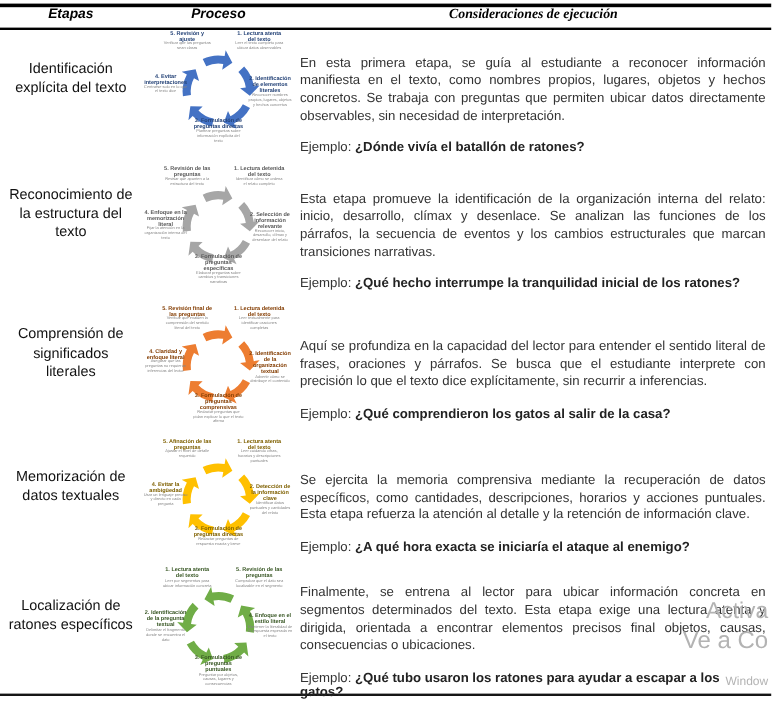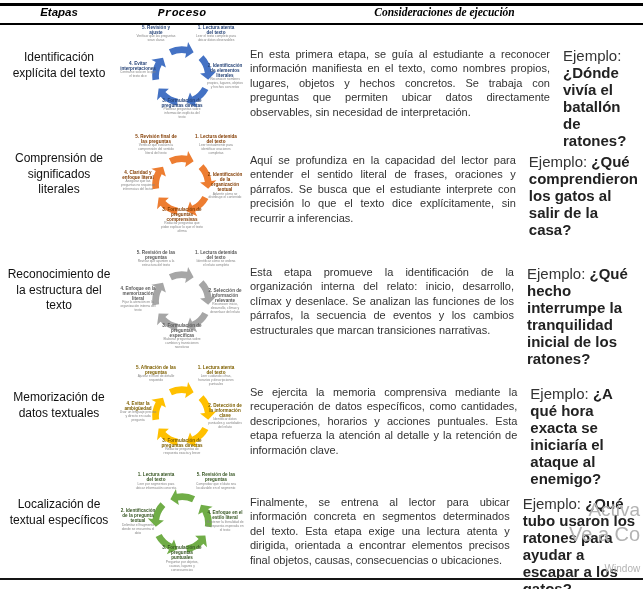--- a/index.html
+++ b/index.html
@@ -4,33 +4,33 @@
 <style>
   html,body{margin:0;padding:0;background:#ffffff;}
   body{font-family:"Liberation Sans",sans-serif;color:#262626;}
   .page{position:relative;width:643px;height:589px;background:#fff;overflow:hidden;}
 
   
   .thead{display:flex;margin-top:3px;border-top:3px solid #000;border-bottom:2px solid #000;
          height:16.5px;align-items:flex-start;}
   .th{font-weight:bold;font-style:italic;font-size:11.5px;text-align:center;color:#000;}
   .th-etapas{width:118px;}
-  .th-proceso{width:128px;font-family:Liberation Mono, monospace;}
+  .th-proceso{width:128px;}
   .th-consid{flex:1;font-family:Liberation Serif, serif;}
 
   
   .row{display:flex;align-items:stretch;}
   .cell-etapas{width:118px;display:flex;align-items:center;justify-content:center;}
   .stage-name{font-weight:normal;font-size:12px;text-align:center;line-height:1.3;
               position:relative;top:-12px;max-width:104px;color:#111;}
   .cell-proceso{width:128px;display:flex;align-items:center;justify-content:center;}
-  .cell-consid{flex:1;display:flex;justify-content:center;
+  .cell-consid{flex:1;display:flex;flex-direction:column;justify-content:center;
                padding:2px 5px 2px 4px;gap:13px;margin-top:20px;}
   .body-text{margin:0;font-size:11px;line-height:1.33;text-align:justify;color:#333;}
-  .example{margin:0;font-size:15px;color:#333;}
+  .example{margin:0;font-size:11px;color:#333;}
   .ex-q{font-weight:bold;color:#222;}
 
   
   .cycle{position:relative;width:124px;height:100px;flex:none;}
   .cycle svg{position:absolute;left:0;top:0;width:100%;height:100%;}
   .lbl{position:absolute;width:42px;text-align:center;}
   .lt{font-weight:bold;font-size:4.6px;line-height:1.12;}
   .lsub{font-size:3.3px;color:#858585;line-height:1.18;margin-top:0.5px;}
   .s1{left:75px;top:-3px;}
   .s2{left:86px;top:35px;width:38px;}
@@ -95,20 +95,63 @@
               <div class="lsub">Verificar que las preguntas sean claras</div>
             </div>
           </div>
     </div>
     <div class="cell-consid">
       <p class="body-text">En esta primera etapa, se guía al estudiante a reconocer información manifiesta en el texto, como nombres propios, lugares, objetos y hechos concretos. Se trabaja con preguntas que permiten ubicar datos directamente observables, sin necesidad de interpretación.</p>
       <p class="example"><span class="ex-label">Ejemplo:</span> <span class="ex-q">¿Dónde vivía el batallón de ratones?</span></p>
     </div>
   </div>
 
+  <div class="row" style="height: 120px;">
+    <div class="cell-etapas">
+      <div class="stage-name">Reconocimiento de la estructura del texto</div>
+    </div>
+    <div class="cell-proceso">
+      <div class="cycle">
+            <svg viewBox="0 0 124 104">
+              <g>
+                <path d="M48.4 22.1A31 31 0 0 1 67.4 19.5L68.3 14.5L74.1 25.3L65.3 31.3L66.2 26.4A24 24 0 0 0 51.5 28.4Z" fill="#A6A6A6" transform="rotate(0 62 50)"></path>
+                <path d="M48.4 22.1A31 31 0 0 1 67.4 19.5L68.3 14.5L74.1 25.3L65.3 31.3L66.2 26.4A24 24 0 0 0 51.5 28.4Z" fill="#A6A6A6" transform="rotate(72 62 50)"></path>
+                <path d="M48.4 22.1A31 31 0 0 1 67.4 19.5L68.3 14.5L74.1 25.3L65.3 31.3L66.2 26.4A24 24 0 0 0 51.5 28.4Z" fill="#A6A6A6" transform="rotate(144 62 50)"></path>
+                <path d="M48.4 22.1A31 31 0 0 1 67.4 19.5L68.3 14.5L74.1 25.3L65.3 31.3L66.2 26.4A24 24 0 0 0 51.5 28.4Z" fill="#A6A6A6" transform="rotate(216 62 50)"></path>
+                <path d="M48.4 22.1A31 31 0 0 1 67.4 19.5L68.3 14.5L74.1 25.3L65.3 31.3L66.2 26.4A24 24 0 0 0 51.5 28.4Z" fill="#A6A6A6" transform="rotate(288 62 50)"></path>
+              </g>
+            </svg>
+            <div class="lbl s1">
+              <div class="lt" style="color: rgb(89, 89, 89);">1. Lectura detenida del texto</div>
+              <div class="lsub">Identificar cómo se ordena el relato completo</div>
+            </div>
+            <div class="lbl s2">
+              <div class="lt" style="color: rgb(89, 89, 89);">2. Selección de información relevante</div>
+              <div class="lsub">Reconocer inicio, desarrollo, clímax y desenlace del relato</div>
+            </div>
+            <div class="lbl s3">
+              <div class="lt" style="color: rgb(89, 89, 89);">3. Formulación de preguntas específicas</div>
+              <div class="lsub">Elaborar preguntas sobre cambios y transiciones narrativas</div>
+            </div>
+            <div class="lbl s4">
+              <div class="lt" style="color: rgb(89, 89, 89);">4. Enfoque en la memorización literal</div>
+              <div class="lsub">Fijar la atención en la organización interna del texto</div>
+            </div>
+            <div class="lbl s5">
+              <div class="lt" style="color: rgb(89, 89, 89);">5. Revisión de las preguntas</div>
+              <div class="lsub">Revisar que apunten a la estructura del texto</div>
+            </div>
+          </div>
+    </div>
+    <div class="cell-consid">
+      <p class="body-text">Esta etapa promueve la identificación de la organización interna del relato: inicio, desarrollo, clímax y desenlace. Se analizan las funciones de los párrafos, la secuencia de eventos y los cambios estructurales que marcan transiciones narrativas.</p>
+      <p class="example"><span class="ex-label">Ejemplo:</span> <span class="ex-q">¿Qué hecho interrumpe la tranquilidad inicial de los ratones?</span></p>
+    </div>
+  </div>
+
   <div class="row" style="height: 112px;">
     <div class="cell-etapas">
       <div class="stage-name">Comprensión de significados literales</div>
     </div>
     <div class="cell-proceso">
       <div class="cycle">
             <svg viewBox="0 0 124 104">
               <g>
                 <path d="M48.4 22.1A31 31 0 0 1 67.4 19.5L68.3 14.5L74.1 25.3L65.3 31.3L66.2 26.4A24 24 0 0 0 51.5 28.4Z" fill="#ED7D31" transform="rotate(0 62 50)"></path>
                 <path d="M48.4 22.1A31 31 0 0 1 67.4 19.5L68.3 14.5L74.1 25.3L65.3 31.3L66.2 26.4A24 24 0 0 0 51.5 28.4Z" fill="#ED7D31" transform="rotate(72 62 50)"></path>
@@ -138,63 +181,20 @@
               <div class="lsub">Verificar que evalúen la comprensión del sentido literal del texto</div>
             </div>
           </div>
     </div>
     <div class="cell-consid">
       <p class="body-text">Aquí se profundiza en la capacidad del lector para entender el sentido literal de frases, oraciones y párrafos. Se busca que el estudiante interprete con precisión lo que el texto dice explícitamente, sin recurrir a inferencias.</p>
       <p class="example"><span class="ex-label">Ejemplo:</span> <span class="ex-q">¿Qué comprendieron los gatos al salir de la casa?</span></p>
     </div>
   </div>
 
-  <div class="row" style="height: 120px;">
-    <div class="cell-etapas">
-      <div class="stage-name">Reconocimiento de la estructura del texto</div>
-    </div>
-    <div class="cell-proceso">
-      <div class="cycle">
-            <svg viewBox="0 0 124 104">
-              <g>
-                <path d="M48.4 22.1A31 31 0 0 1 67.4 19.5L68.3 14.5L74.1 25.3L65.3 31.3L66.2 26.4A24 24 0 0 0 51.5 28.4Z" fill="#A6A6A6" transform="rotate(0 62 50)"></path>
-                <path d="M48.4 22.1A31 31 0 0 1 67.4 19.5L68.3 14.5L74.1 25.3L65.3 31.3L66.2 26.4A24 24 0 0 0 51.5 28.4Z" fill="#A6A6A6" transform="rotate(72 62 50)"></path>
-                <path d="M48.4 22.1A31 31 0 0 1 67.4 19.5L68.3 14.5L74.1 25.3L65.3 31.3L66.2 26.4A24 24 0 0 0 51.5 28.4Z" fill="#A6A6A6" transform="rotate(144 62 50)"></path>
-                <path d="M48.4 22.1A31 31 0 0 1 67.4 19.5L68.3 14.5L74.1 25.3L65.3 31.3L66.2 26.4A24 24 0 0 0 51.5 28.4Z" fill="#A6A6A6" transform="rotate(216 62 50)"></path>
-                <path d="M48.4 22.1A31 31 0 0 1 67.4 19.5L68.3 14.5L74.1 25.3L65.3 31.3L66.2 26.4A24 24 0 0 0 51.5 28.4Z" fill="#A6A6A6" transform="rotate(288 62 50)"></path>
-              </g>
-            </svg>
-            <div class="lbl s1">
-              <div class="lt" style="color: rgb(89, 89, 89);">1. Lectura detenida del texto</div>
-              <div class="lsub">Identificar cómo se ordena el relato completo</div>
-            </div>
-            <div class="lbl s2">
-              <div class="lt" style="color: rgb(89, 89, 89);">2. Selección de información relevante</div>
-              <div class="lsub">Reconocer inicio, desarrollo, clímax y desenlace del relato</div>
-            </div>
-            <div class="lbl s3">
-              <div class="lt" style="color: rgb(89, 89, 89);">3. Formulación de preguntas específicas</div>
-              <div class="lsub">Elaborar preguntas sobre cambios y transiciones narrativas</div>
-            </div>
-            <div class="lbl s4">
-              <div class="lt" style="color: rgb(89, 89, 89);">4. Enfoque en la memorización literal</div>
-              <div class="lsub">Fijar la atención en la organización interna del texto</div>
-            </div>
-            <div class="lbl s5">
-              <div class="lt" style="color: rgb(89, 89, 89);">5. Revisión de las preguntas</div>
-              <div class="lsub">Revisar que apunten a la estructura del texto</div>
-            </div>
-          </div>
-    </div>
-    <div class="cell-consid">
-      <p class="body-text">Esta etapa promueve la identificación de la organización interna del relato: inicio, desarrollo, clímax y desenlace. Se analizan las funciones de los párrafos, la secuencia de eventos y los cambios estructurales que marcan transiciones narrativas.</p>
-      <p class="example"><span class="ex-label">Ejemplo:</span> <span class="ex-q">¿Qué hecho interrumpe la tranquilidad inicial de los ratones?</span></p>
-    </div>
-  </div>
-
   <div class="row" style="height: 110px;">
     <div class="cell-etapas">
       <div class="stage-name">Memorización de datos textuales</div>
     </div>
     <div class="cell-proceso">
       <div class="cycle">
             <svg viewBox="0 0 124 104">
               <g>
                 <path d="M48.4 22.1A31 31 0 0 1 67.4 19.5L68.3 14.5L74.1 25.3L65.3 31.3L66.2 26.4A24 24 0 0 0 51.5 28.4Z" fill="#FFC000" transform="rotate(0 62 50)"></path>
                 <path d="M48.4 22.1A31 31 0 0 1 67.4 19.5L68.3 14.5L74.1 25.3L65.3 31.3L66.2 26.4A24 24 0 0 0 51.5 28.4Z" fill="#FFC000" transform="rotate(72 62 50)"></path>
@@ -226,21 +226,21 @@
           </div>
     </div>
     <div class="cell-consid">
       <p class="body-text">Se ejercita la memoria comprensiva mediante la recuperación de datos específicos, como cantidades, descripciones, horarios y acciones puntuales. Esta etapa refuerza la atención al detalle y la retención de información clave.</p>
       <p class="example"><span class="ex-label">Ejemplo:</span> <span class="ex-q">¿A qué hora exacta se iniciaría el ataque al enemigo?</span></p>
     </div>
   </div>
 
   <div class="row" style="height: 105px;">
     <div class="cell-etapas">
-      <div class="stage-name">Localización de textual específicos</div>
+      <div class="stage-name">Localización de ratones específicos</div>
     </div>
     <div class="cell-proceso">
       <div class="cycle">
             <svg viewBox="0 0 124 104">
               <g transform="translate(124 0) scale(-1 1)">
                 <path d="M48.4 22.1A31 31 0 0 1 67.4 19.5L68.3 14.5L74.1 25.3L65.3 31.3L66.2 26.4A24 24 0 0 0 51.5 28.4Z" fill="#70AD47" transform="rotate(0 62 50)"></path>
                 <path d="M48.4 22.1A31 31 0 0 1 67.4 19.5L68.3 14.5L74.1 25.3L65.3 31.3L66.2 26.4A24 24 0 0 0 51.5 28.4Z" fill="#70AD47" transform="rotate(72 62 50)"></path>
                 <path d="M48.4 22.1A31 31 0 0 1 67.4 19.5L68.3 14.5L74.1 25.3L65.3 31.3L66.2 26.4A24 24 0 0 0 51.5 28.4Z" fill="#70AD47" transform="rotate(144 62 50)"></path>
                 <path d="M48.4 22.1A31 31 0 0 1 67.4 19.5L68.3 14.5L74.1 25.3L65.3 31.3L66.2 26.4A24 24 0 0 0 51.5 28.4Z" fill="#70AD47" transform="rotate(216 62 50)"></path>
                 <path d="M48.4 22.1A31 31 0 0 1 67.4 19.5L68.3 14.5L74.1 25.3L65.3 31.3L66.2 26.4A24 24 0 0 0 51.5 28.4Z" fill="#70AD47" transform="rotate(288 62 50)"></path>

